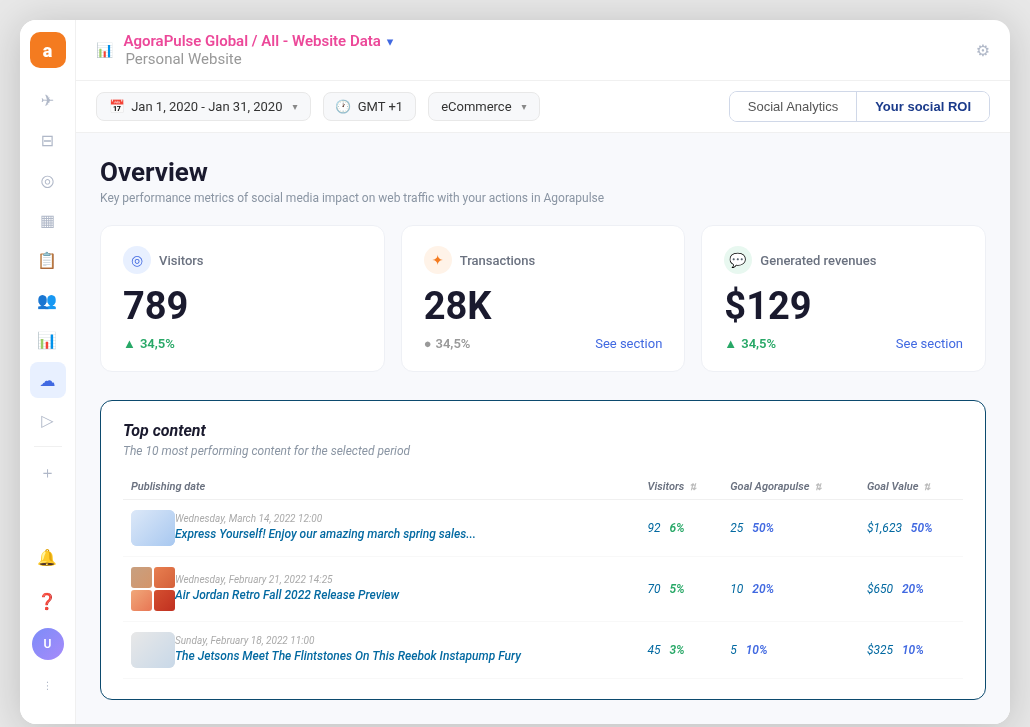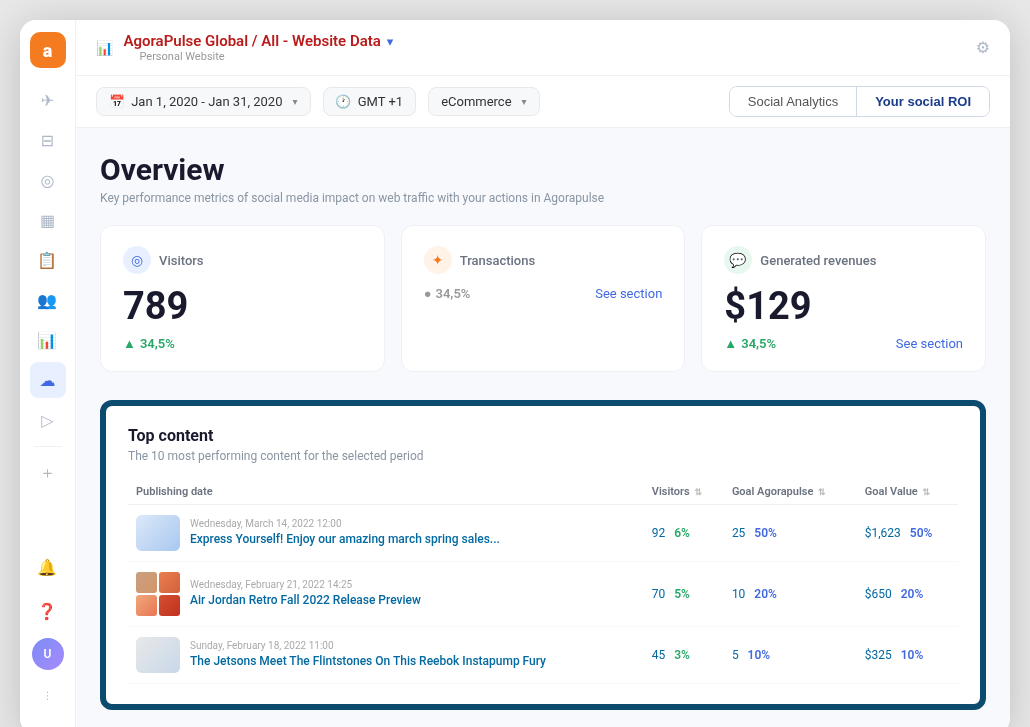--- a/index.html
+++ b/index.html
@@ -96,32 +96,32 @@
       border-bottom: 1px solid #f0f0f0;
       gap: 10px;
     }
     .topbar-chart-icon {
       color: #f47b20;
       font-size: 14px;
     }
     .topbar-title {
       font-size: 15px;
       font-weight: 600;
-      color: #b91c1c;
+      color: #ec4899;
       text-align: right;
     }
     .topbar-dropdown {
       color: #4169e1;
       font-size: 13px;
       cursor: pointer;
     }
     .topbar-subtitle {
-      font-size: 11px;
+      font-size: 15px;
       color: #999;
-      margin-left: 16px;
+      margin-left: 2px;
     }
     .topbar-gear {
       margin-left: auto;
       color: #b0b8c8;
       cursor: pointer;
       font-size: 16px;
     }
     
     .filterbar {
       display: flex;
@@ -169,21 +169,21 @@
     }
     .tab-btn:first-child { border-right: 1px solid #d0d8e8; }
     
     .content {
       flex: 1;
       overflow-y: auto;
       padding: 24px 24px;
       background: #f8f9fc;
     }
     .section-title {
-      font-size: 30px;
+      font-size: 26px;
       font-weight: 700;
       color: #1a1a2e;
       margin-bottom: 4px;
     }
     .section-subtitle {
       font-size: 12px;
       color: #8a95a3;
       margin-bottom: 20px;
     }
     
@@ -246,22 +246,23 @@
     .see-section {
       font-size: 13px;
       color: #4169e1;
       cursor: pointer;
       text-decoration: none;
     }
     
     .top-content-section {
       background: #fff;
       border-radius: 12px;
-      border: 6px solid #0c4a6e;
+      border: 1px solid #0c4a6e;
       padding: 20px 22px;
+      font-style: italic;
     }
     .section2-title {
       font-size: 16px;
       font-weight: 700;
       color: #1a1a2e;
       margin-bottom: 4px;
     }
     .section2-subtitle {
       font-size: 12px;
       color: #8a95a3;
@@ -290,21 +291,21 @@
     .thumb-placeholder {
       width: 44px;
       height: 36px;
       border-radius: 6px;
       background: #e8e8e8;
       display: flex;
       align-items: center;
       justify-content: center;
       font-size: 18px;
     }
-    .post-info { display: flex; align-items: center; gap: 10px; }
+    .post-info { display: flex; align-items: center; }
     .post-date { font-size: 10px; color: #aaa; margin-bottom: 3px; }
     .post-title { font-size: 12px; color: #0369a1; font-weight: 500; line-height: 1.3; }
     .pct-green { color: #28a867; font-weight: 600; }
     .pct-blue { color: #4169e1; font-weight: 600; }
     .row-num { color: #0369a1; }
     .multi-thumb {
       display: grid;
       grid-template-columns: 1fr 1fr;
       gap: 2px;
       width: 44px;
@@ -400,20 +401,21 @@
               <span>▲</span>
               <span>34,5%</span>
             </div>
           </div>
 
           <div class="metric-card">
             <div class="metric-header">
               <div class="metric-icon orange">✦</div>
               <span class="metric-label">Transactions</span>
             </div>
+            <div class="metric-value">28K</div>
             <div class="metric-footer">
               <div class="metric-change negative">
                 <span>●</span>
                 <span>34,5%</span>
               </div>
               <a class="see-section">See section</a>
             </div>
           </div>
 
           <div class="metric-card">

